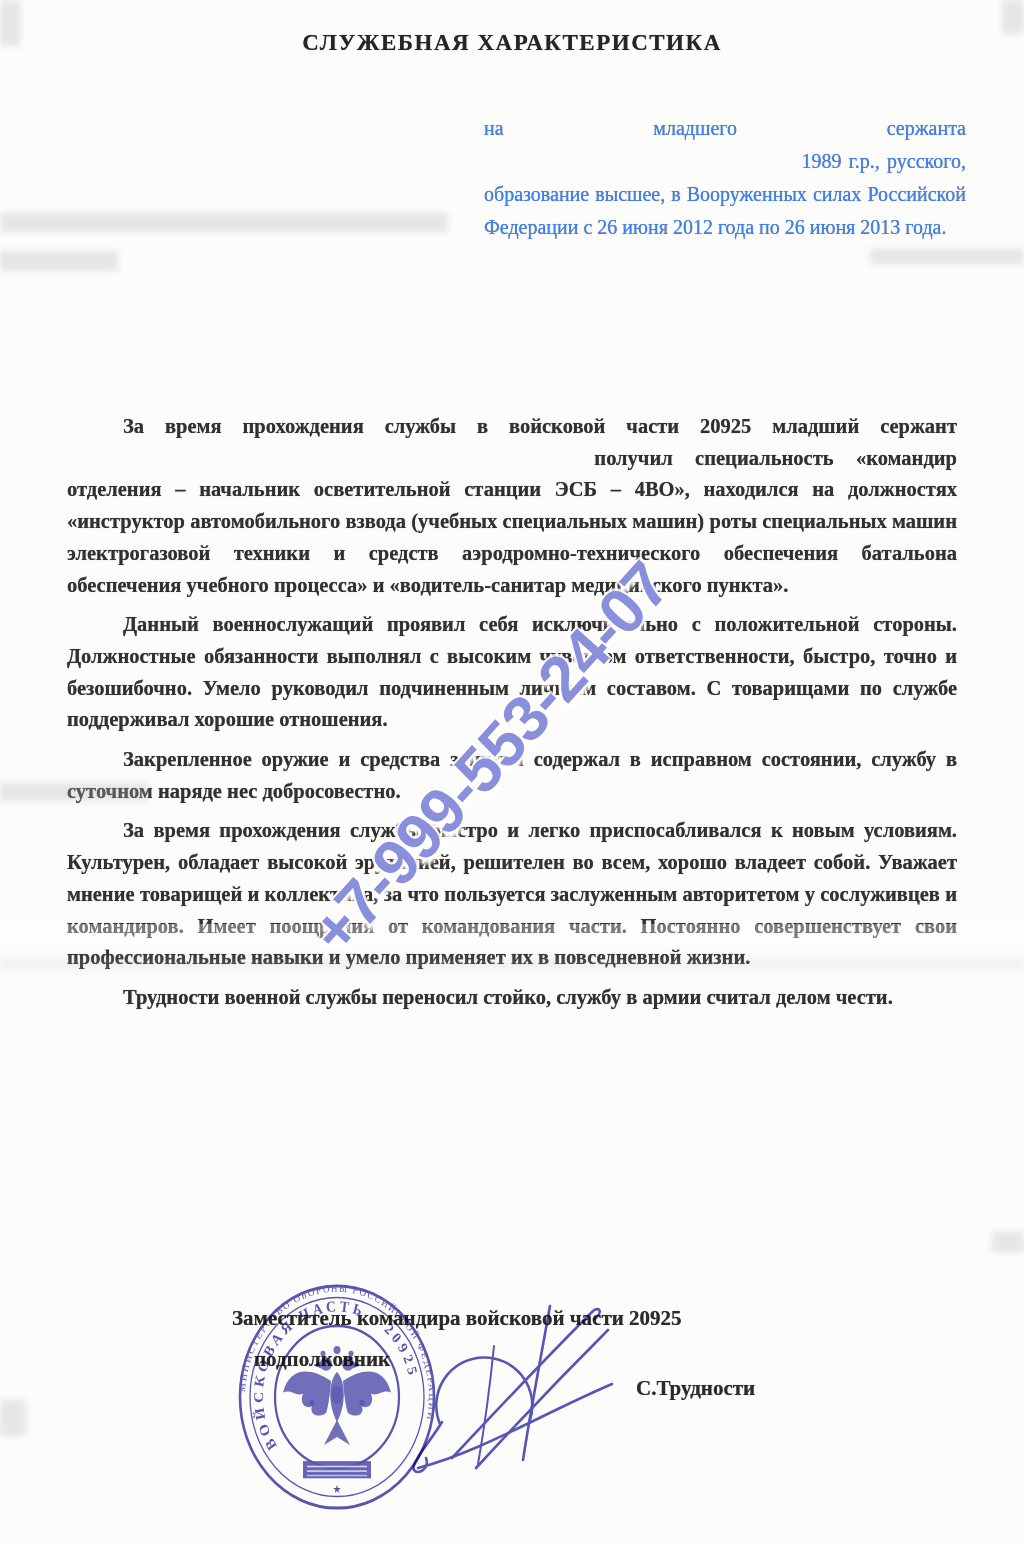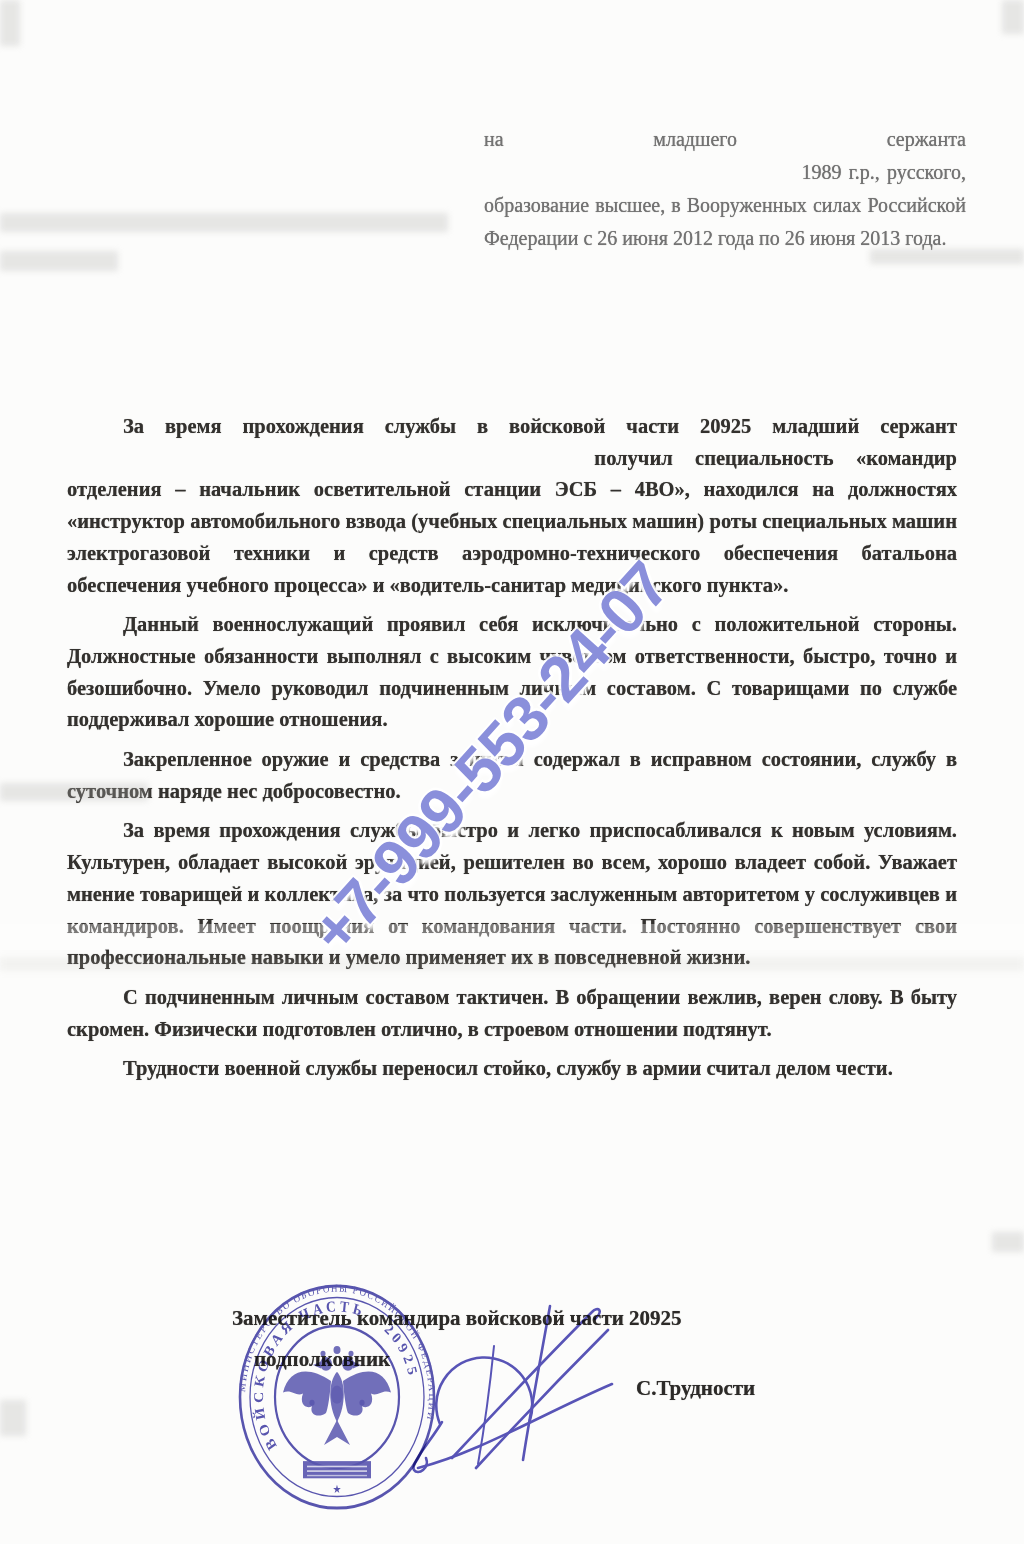--- a/index.html
+++ b/index.html
@@ -21,24 +21,24 @@
     position: absolute;
     top: 30px; left: 0; width: 1024px;
     text-align: center;
     font-size: 23px; font-weight: bold;
     letter-spacing: 1.5px;
     color: #272523;
   }
 
   .intro {
     position: absolute;
-    left: 484px; top: 123px; width: 482px;
+    left: 484px; top: 112px; width: 482px;
     font-size: 20px; line-height: 33px;
     text-align: justify;
-    color: #737373;
+    color: #3b82f6;
   }
   .intro-gap { display: inline-block; width: 310px; height: 1px; }
 
   .body-text {
     position: absolute;
     left: 59px; top: 403px; width: 906px;
     font-size: 20.5px; line-height: 31.7px;
     text-align: justify;
     color: #33312e;
   }
@@ -102,38 +102,38 @@
   <div class="art a2"></div>
   <div class="art a3"></div>
   <div class="art a4"></div>
   <div class="art a5"></div>
   <div class="art a6"></div>
   <div class="art a7"></div>
   <div class="art a8"></div>
   <div class="art a9"></div>
   <div class="fade-band"></div>
 
+  <div class="doc-title scan-text">СЛУЖЕБНАЯ ХАРАКТЕРИСТИКА</div>
 
   <div class="intro scan-text">
     <span>на младшего сержанта</span>
     <span class="intro-gap"></span>
     <span>1989 г.р.,</span>
     <span>русского, образование высшее, в Вооруженных силах Российской Федерации с 26 июня 2012 года по 26 июня 2013 года.</span>
   </div>
 
   <div class="body-text scan-text">
     <p>
       <span>За время прохождения службы в войсковой части 20925 младший сержант</span>
       <span class="name-gap"></span>
       <span>получил специальность «командир отделения – начальник осветительной станции ЭСБ – 4ВО», находился на должностях «инструктор автомобильного взвода (учебных специальных машин) роты специальных машин электрогазовой техники и средств аэродромно-технического обеспечения батальона обеспечения учебного процесса» и «водитель-санитар медицинского пункта».</span>
     </p>
     <p>Данный военнослужащий проявил себя исключительно с положительной стороны. Должностные обязанности выполнял с высоким чувством ответственности, быстро, точно и безошибочно. Умело руководил подчиненным личным составом. С товарищами по службе поддерживал хорошие отношения.</p>
     <p>Закрепленное оружие и средства защиты содержал в исправном состоянии, службу в суточном наряде нес добросовестно.</p>
     <p>За время прохождения службы быстро и легко приспосабливался к новым условиям. Культурен, обладает высокой эрудицией, решителен во всем, хорошо владеет собой. Уважает мнение товарищей и коллектива, за что пользуется заслуженным авторитетом у сослуживцев и командиров. Имеет поощрения от командования части. Постоянно совершенствует свои профессиональные навыки и умело применяет их в повседневной жизни.</p>
-    <p>С подчиненным личным составом тактичен. В обращении вежлив, верен слову. В быту скромен. Физически подготовлен отлично, в строевом отношении подтянут.</p>
     <p>Трудности военной службы переносил стойко, службу в армии считал делом чести.</p>
   </div>
 
   <div class="signoff scan-text">
     <div class="position">Заместитель командира войсковой части 20925</div>
     <div class="rank">подполковник</div>
     <div class="name">С.Трудности</div>
   </div>
 
   <svg class="seal" width="204" height="232" viewBox="0 0 204 232" opacity="0.88">

